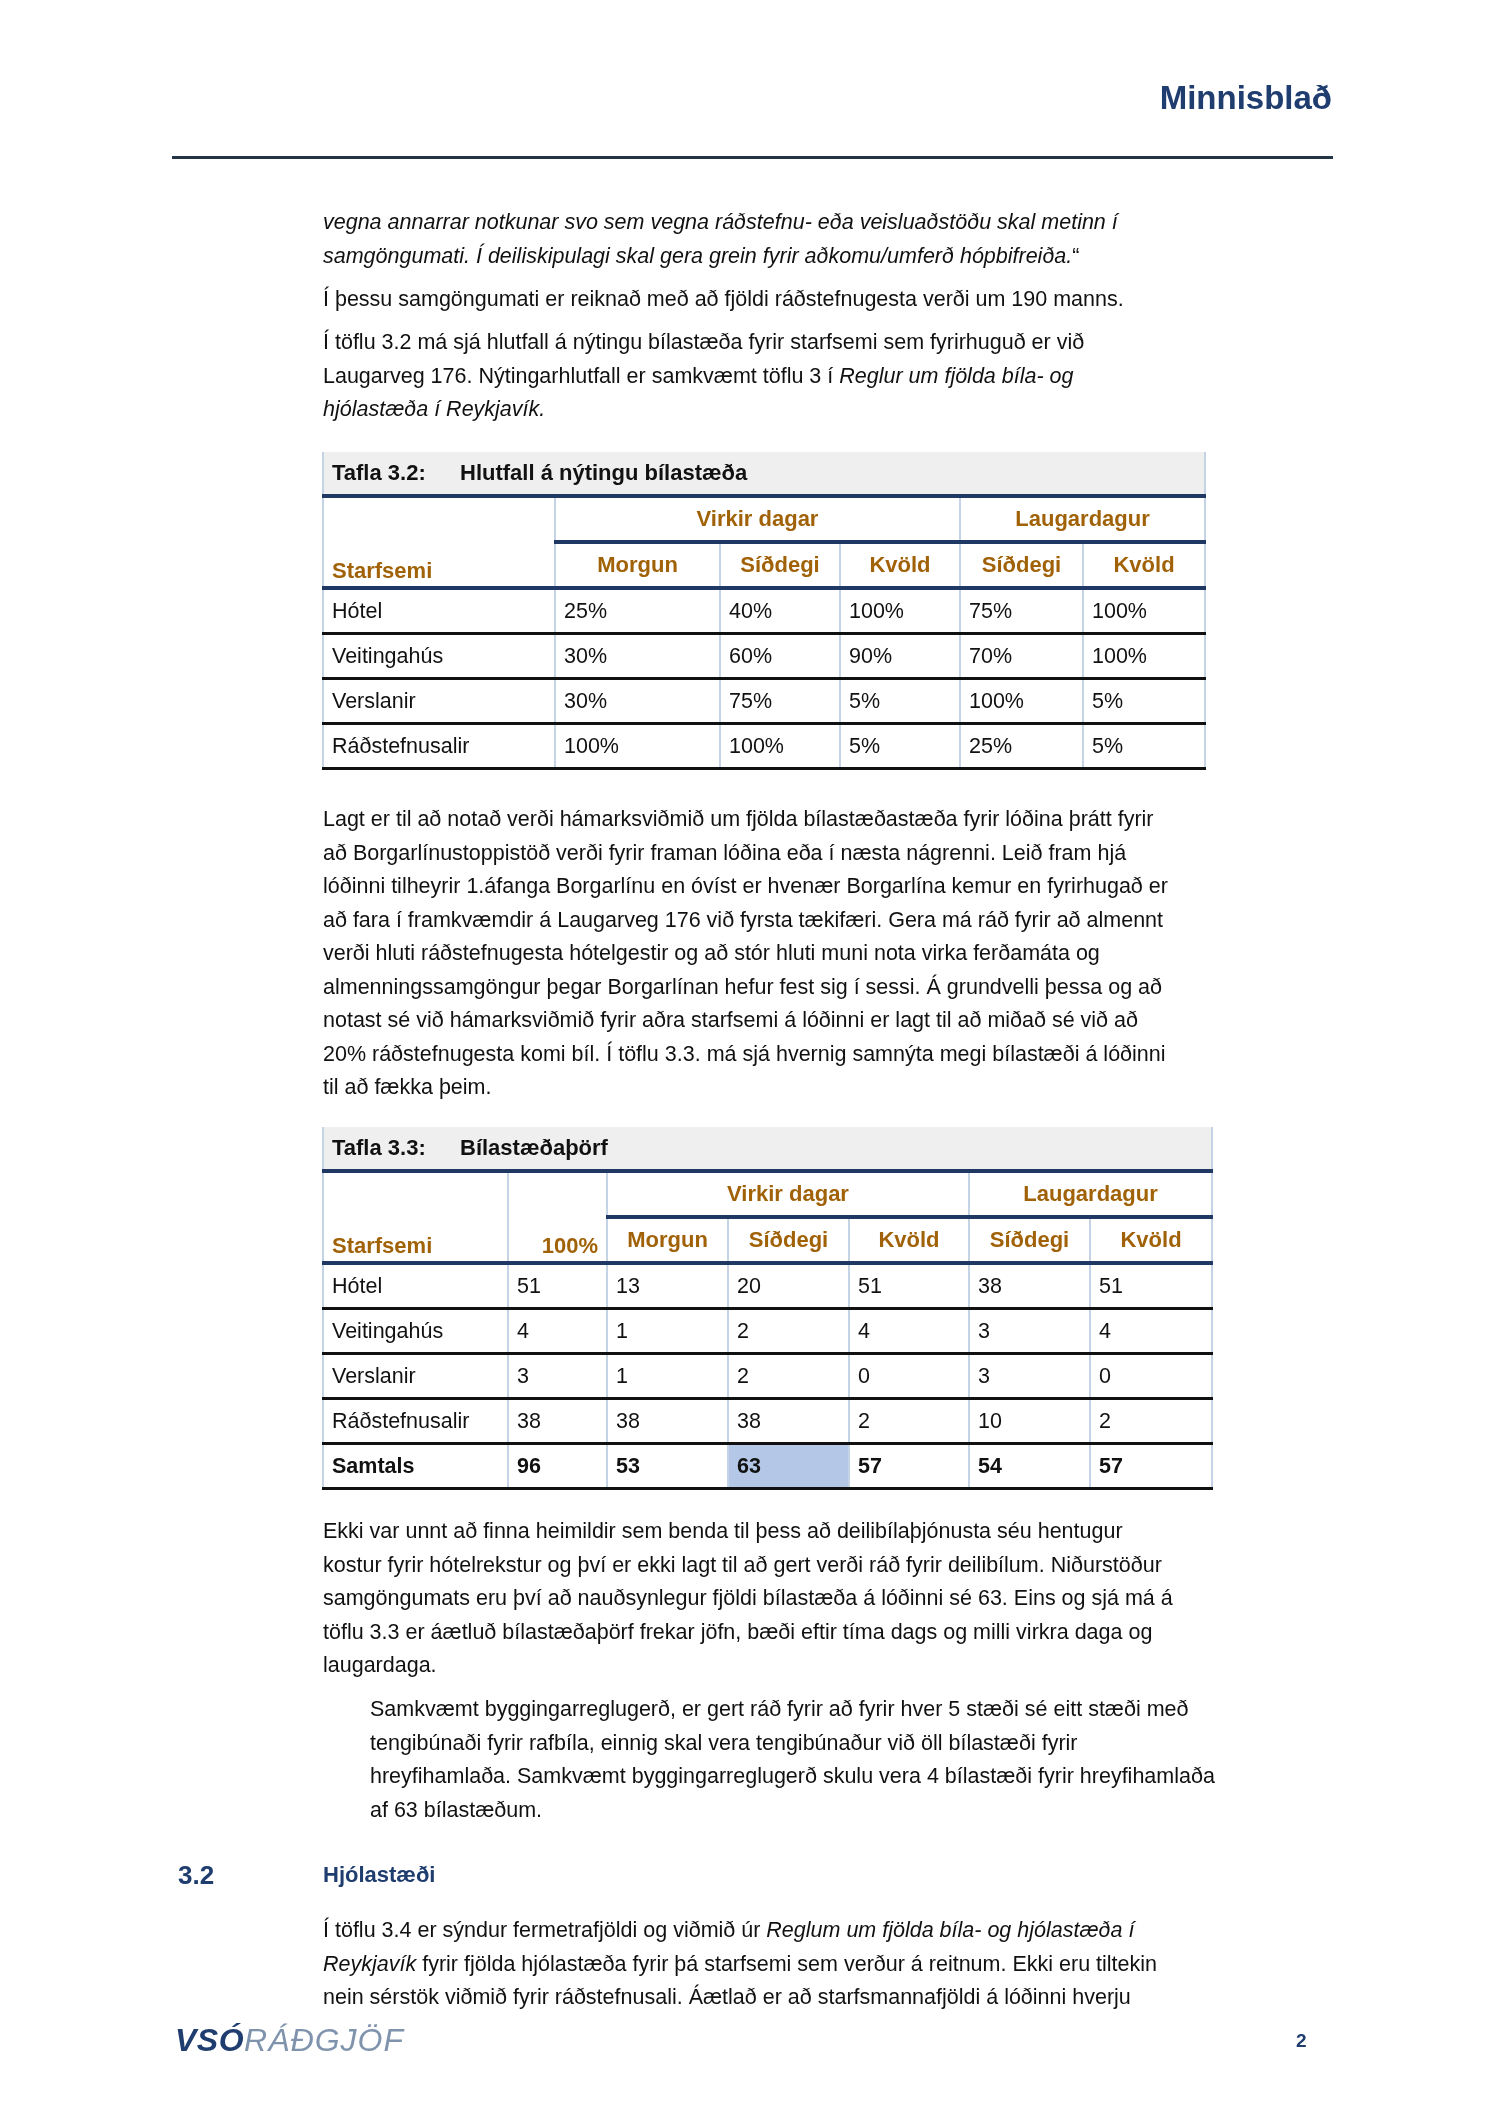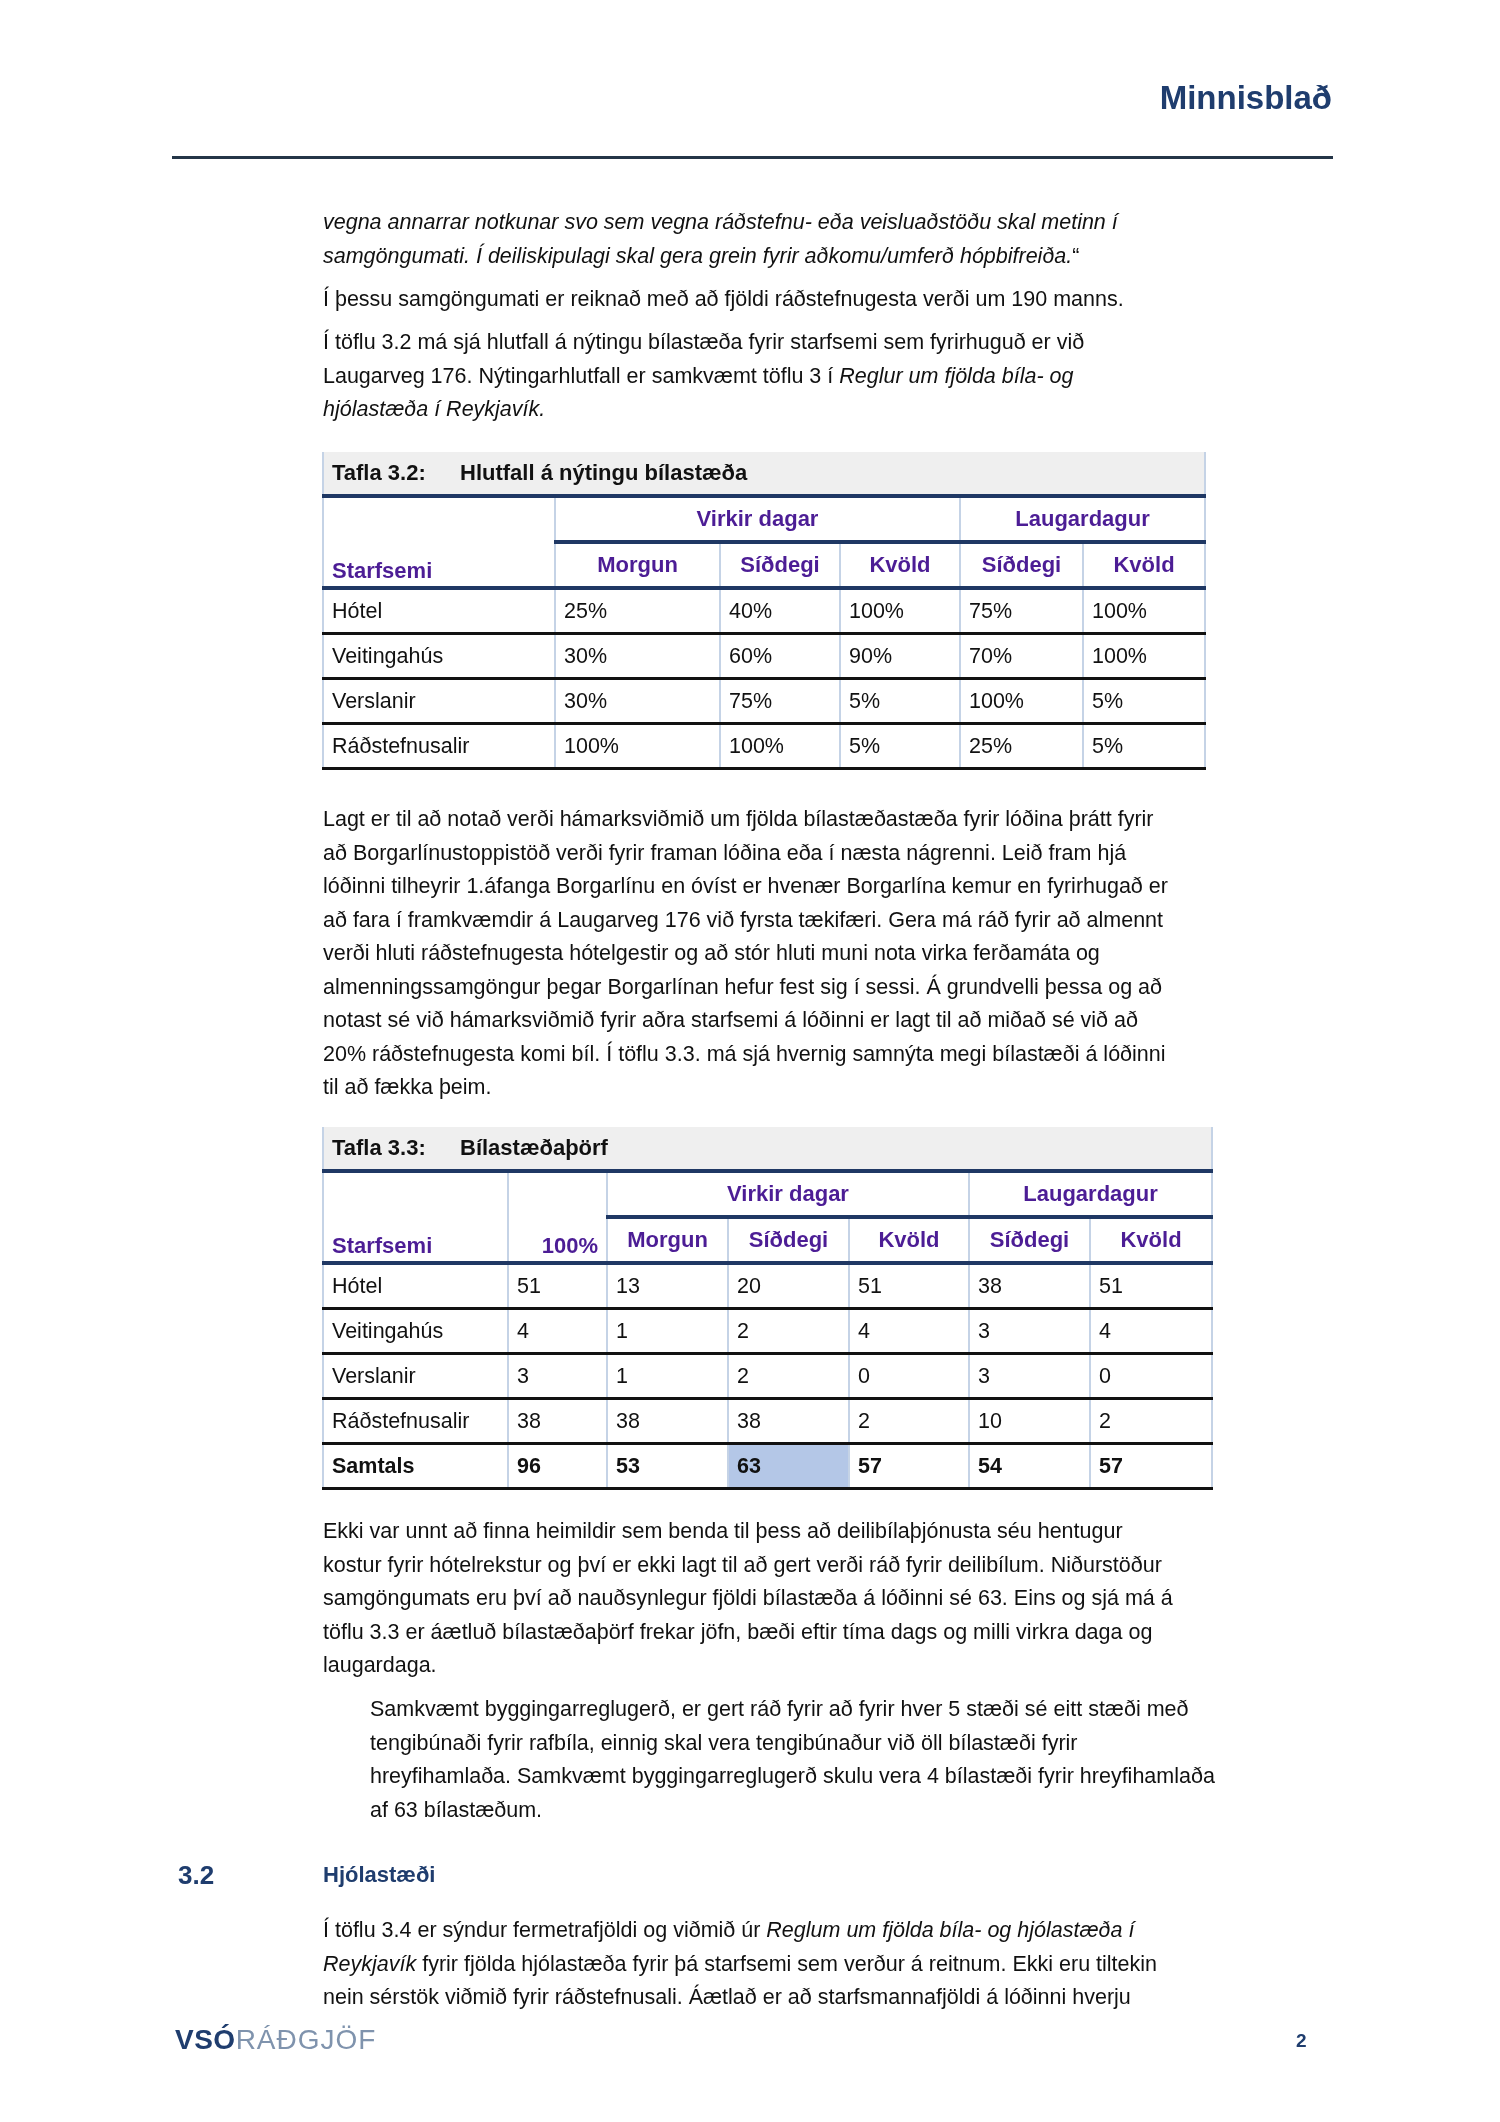--- a/index.html
+++ b/index.html
@@ -11,36 +11,36 @@
   .header-rule { left: 172px; top: 156px; width: 1161px; height: 3px; background: #243547; }
   .para { left: 323px; width: 1010px; font-size: 21.5px; line-height: 33.5px; margin: 0; }
   .para i { font-style: italic; }
 
   table.t { position: absolute; border-collapse: collapse; table-layout: fixed; font-size: 21.5px; }
   table.t td, table.t th { padding: 0 8px; height: 42px; }
   .caption-row td { background: #efefef; font-weight: bold; font-size: 22px; color: #111;
                     height: 40px; padding-left: 9px; text-align: left; border-bottom: 4px solid #1f3864;
                     white-space: nowrap; }
   .caption-row .cap-label { display: inline-block; width: 128px; }
-  .hdr { color: #4c1d95; font-weight: bold; font-size: 22px; text-align: center; }
+  .hdr { color: #a16207; font-weight: bold; font-size: 22px; text-align: center; }
   .hdr-group td { height: 42px; }
   .grp { border-bottom: 4px solid #1f3864; }
   .hdr-sub td { border-bottom: 4px solid #1f3864; }
   .starf { text-align: left !important; vertical-align: bottom; padding-bottom: 2px !important; }
   .vl { border-left: 2px solid #c5d3e6; }
   .vr { border-right: 2px solid #c5d3e6; }
   .body-row td { border-bottom: 3px solid #111; text-align: left; height: 40px; }
   .body-row td.name { text-align: left; }
   .total td { font-weight: bold; }
   .hl { background: #b4c7e7; }
 
   .sec-num { left: 178px; top: 1860px; font-size: 26px; font-weight: bold; color: #1f3d6e; line-height: 30px; }
   .sec-title { left: 323px; top: 1860px; font-size: 22px; font-weight: bold; color: #1f3d6e; line-height: 30px; }
 
-  .logo { left: 175px; top: 2024px; font-size: 28px; line-height: 32px; letter-spacing: 0.5px; white-space: nowrap; }
+  .logo { left: 175px; top: 2024px; font-size: 32px; line-height: 32px; letter-spacing: 0.5px; white-space: nowrap; font-style: italic; }
   .logo .b { font-weight: bold; color: #1f3d6e; }
   .logo .l { color: #7f93ad; font-weight: normal; letter-spacing: 1px; }
   .page-num { left: 1296px; top: 2030px; font-size: 19px; font-weight: bold; color: #1f3d6e; line-height: 22px; }
 </style>
 </head>
 <body>
 
 <div class="abs doc-title">Minnisblað</div>
 <div class="abs header-rule"></div>
 

